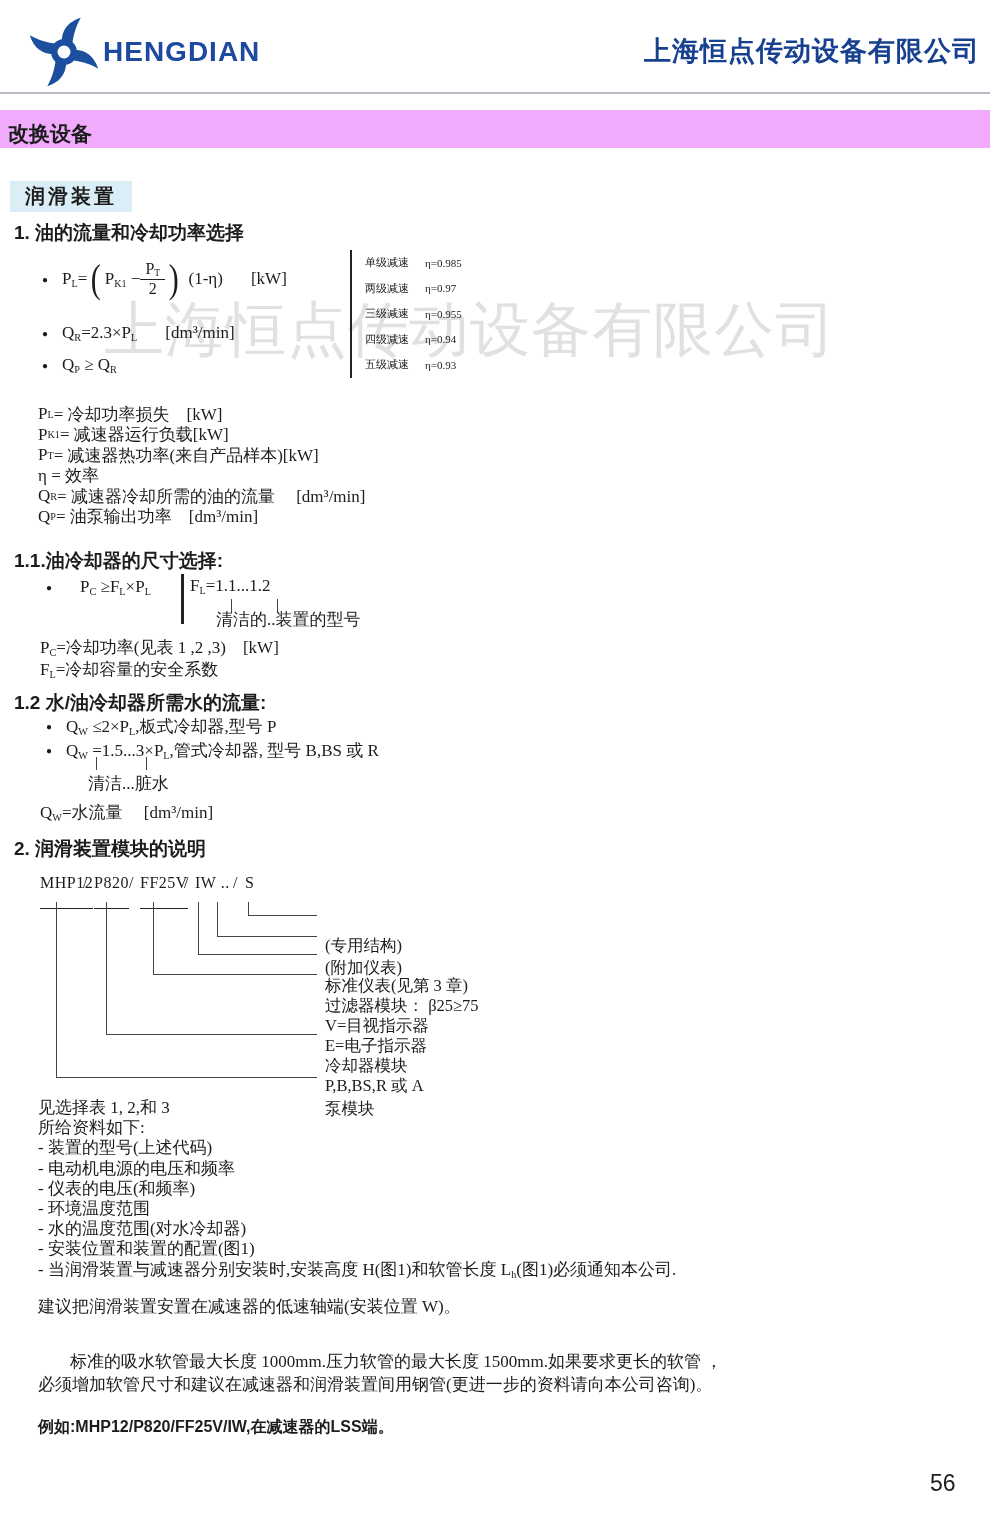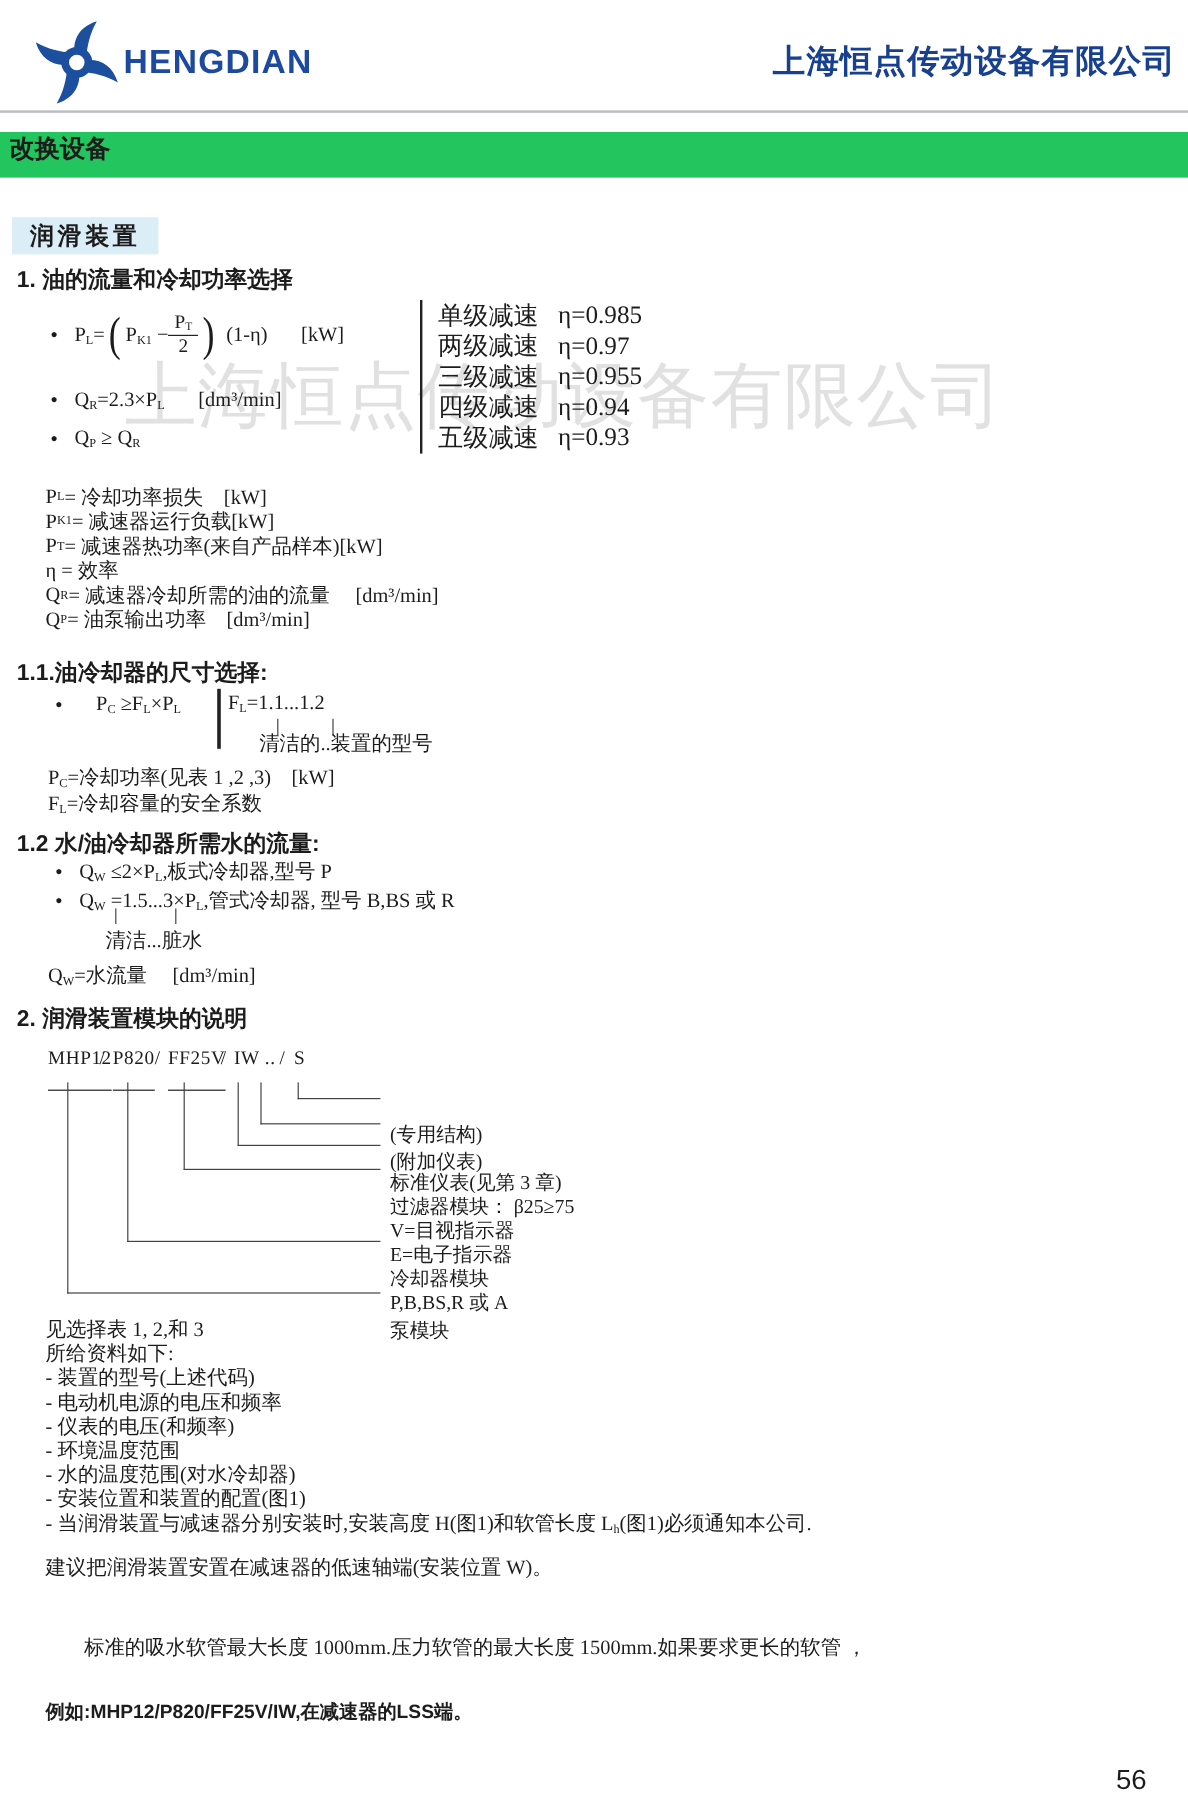--- a/index.html
+++ b/index.html
@@ -7,35 +7,35 @@
         font-family:"Liberation Serif","DejaVu Serif",serif;color:#1c1c1c;}
   .abs{position:absolute;}
   .sans{font-family:"Liberation Sans","DejaVu Sans",sans-serif;}
   
   .watermark{position:absolute;left:104px;top:290px;font-size:60px;letter-spacing:1px;
              color:rgba(120,120,120,0.22);white-space:nowrap;z-index:0;}
   
   .logo-text{left:103px;top:36px;font-size:28px;font-weight:700;color:#1d4a9e;letter-spacing:1px;}
   .company{right:10px;top:33px;font-size:27px;font-weight:700;color:#17408f;letter-spacing:1px;}
   .hdr-divider{left:0;top:92px;width:990px;height:2px;background:#b9bcc6;}
-  .banner{left:0;top:110px;width:990px;height:38px;background:#22c55e;display:flex;align-items:flex-start;}
+  .banner{left:0;top:110px;width:990px;height:38px;background:#f0abfc;display:flex;align-items:flex-end;}
   .banner span{font-size:21px;font-weight:700;margin-left:8px;}
   .lube-box{left:10px;top:181px;width:122px;height:31px;background:#dbedf6;display:flex;align-items:center;justify-content:center;}
   .lube-box span{font-size:20px;font-weight:700;letter-spacing:3px;}
   .h1{font-size:19px;font-weight:700;}
   
   .frow{display:flex;align-items:center;font-size:17px;z-index:1;}
   .bullet{font-size:10px;margin-right:14px;}
   sub{font-size:.6em;vertical-align:-0.25em;}
   .bp{font-size:40px;font-weight:400;line-height:.85;transform:scaleX(.75);margin:0 2px;}
   .frac{display:inline-flex;flex-direction:column;align-items:center;line-height:1.15;font-size:16px;}
   .frac .top{border-bottom:1.5px solid #222;padding:0 5px;}
   .unit-gap{margin-left:28px;}
   .eff{left:350px;top:250px;border-left:2.5px solid #222;padding-left:13px;z-index:1;}
-  .eff-row{display:flex;gap:16px;height:25.5px;align-items:center;font-size:21px;}
+  .eff-row{display:flex;gap:16px;height:25.5px;align-items:center;font-size:11px;}
   .defs{left:38px;top:404px;font-size:17px;z-index:1;}
   .defs>div{height:20.5px;display:flex;align-items:center;}
   
   .vbar{width:3px;background:#222;}
   .tick{width:1px;background:#444;}
   .smalltext{font-size:17px;}
   
   .codewrap{left:0;top:874px;width:990px;height:230px;z-index:1;}
   .codeseg{position:absolute;top:0;font-size:16px;letter-spacing:.5px;white-space:nowrap;}
   .codeseg.ul{border-bottom:1px solid #222;padding-bottom:16px;}
@@ -224,18 +224,19 @@
     <div>- 装置的型号(上述代码)</div>
     <div>- 电动机电源的电压和频率</div>
     <div>- 仪表的电压(和频率)</div>
     <div>- 环境温度范围</div>
     <div>- 水的温度范围(对水冷却器)</div>
     <div>- 安装位置和装置的配置(图1)</div>
     <div><span>- 当润滑装置与减速器分别安装时,安装高度 H(图1)和软管长度 L</span><sub>h</sub><span>(图1)必须通知本公司.</span></div>
   </div>
 
   <div class="abs para" style="left:38px;top:1295px;">建议把润滑装置安置在减速器的低速轴端(安装位置 W)。</div>
-  <div class="abs para" style="left:70px;top:1350px;margin-top:11px;">标准的吸水软管最大长度 1000mm.压力软管的最大长度 1500mm.如果要求更长的软管 ，</div>
+  <div class="abs para" style="left:70px;top:1350px;">标准的吸水软管最大长度 1000mm.压力软管的最大长度 1500mm.如果要求更长的软管 ，</div>
+  <div class="abs para" style="left:38px;top:1373px;">必须增加软管尺寸和建议在减速器和润滑装置间用钢管(更进一步的资料请向本公司咨询)。</div>
   <div class="abs example" style="left:38px;top:1417px;">例如:MHP12/P820/FF25V/IW,在减速器的LSS端。</div>
 
   <div class="abs pagenum">56</div>
 
 </div>
 
 </body></html>

